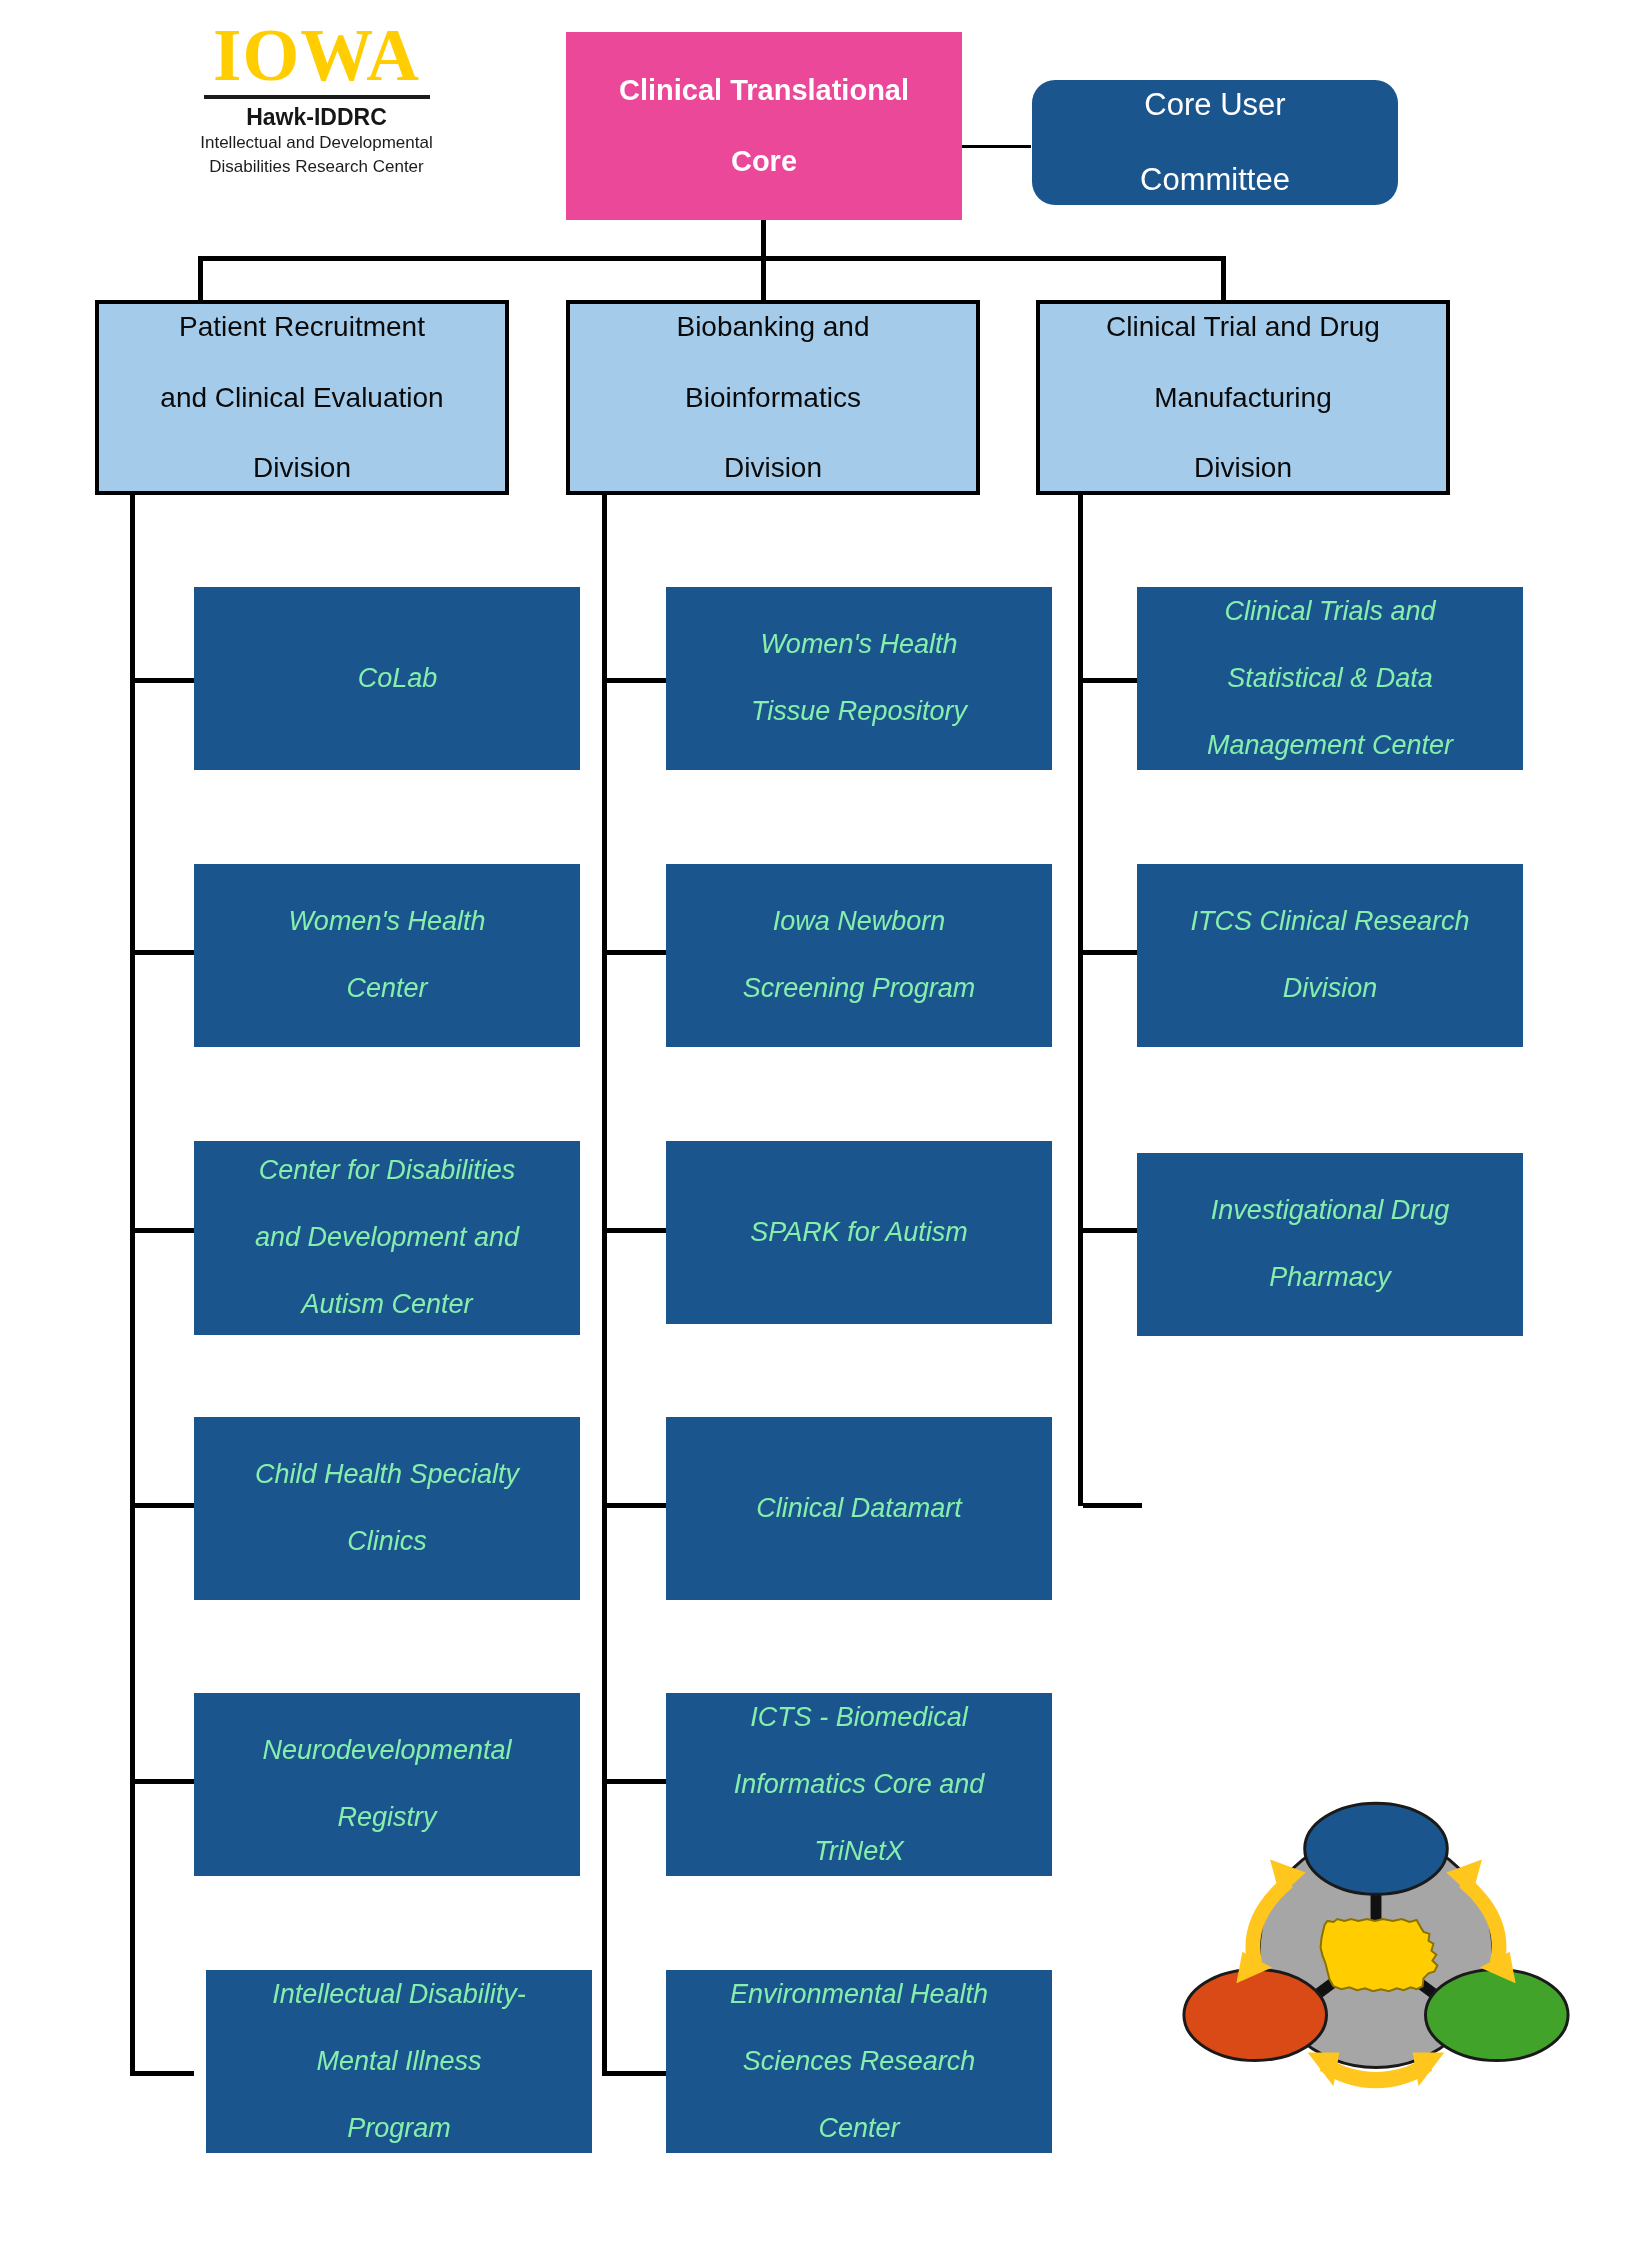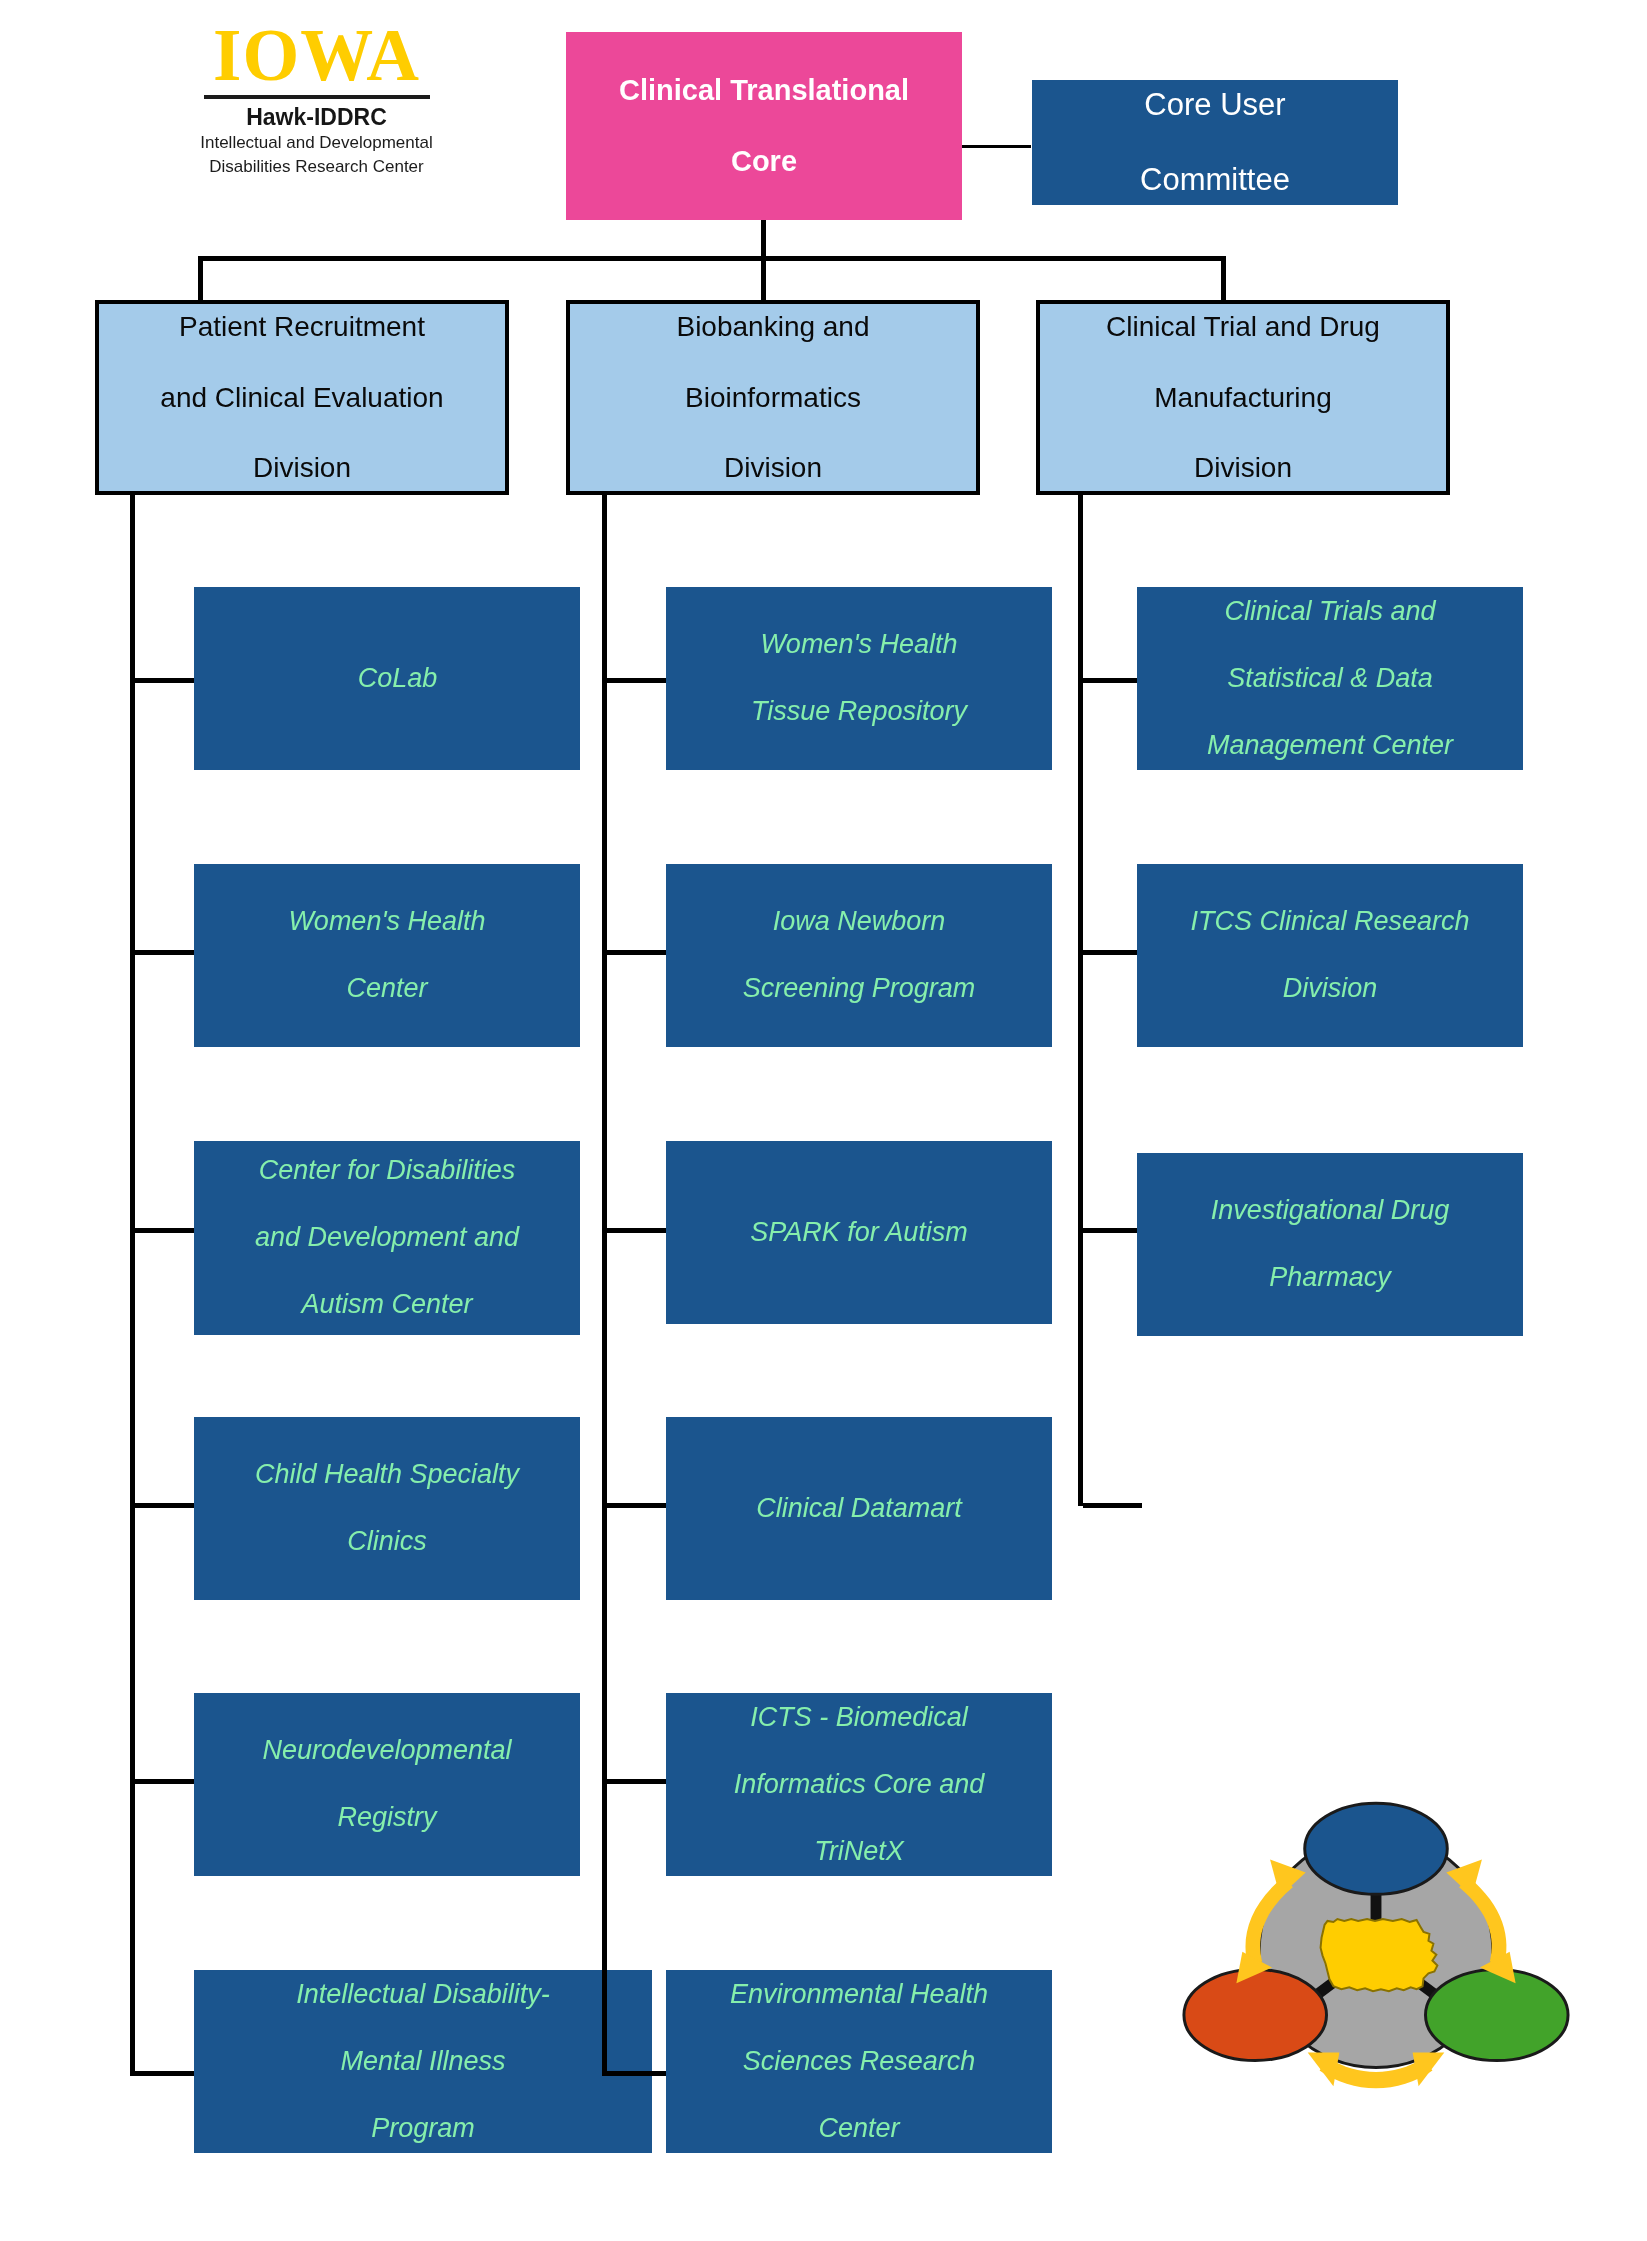--- a/index.html
+++ b/index.html
@@ -66,21 +66,21 @@
 
   <div class="box box-core" style="left:566px;top:32px;width:396px;height:188px;">
     <span>
       <span>Clinical Translational</span><br>
       <span>Core</span>
     </span>
   </div>
 
   <div class="ln" style="left:962px;top:145px;width:69px;height:3px;"></div>
 
-  <div class="box box-committee" style="left:1032px;top:80px;width:366px;height:125px;">
+  <div class="box box-committee" style="left:1032px;top:80px;width:366px;height:125px;border-radius:23px;">
     <span>
       <span>Core User</span><br>
       <span>Committee</span>
     </span>
   </div>
 
   <div class="ln" style="left:761px;top:220px;width:5px;height:40px;"></div>
 
   <div class="ln" style="left:198px;top:256px;width:1028px;height:5px;"></div>
 
@@ -149,21 +149,21 @@
     </span>
   </div>
 
   <div class="box box-item" style="left:194px;top:1693px;width:386px;height:183px;">
     <span>
       <span>Neurodevelopmental</span><br>
       <span>Registry</span>
     </span>
   </div>
 
-  <div class="box box-item" style="left:194px;top:1970px;width:458px;height:183px;">
+  <div class="box box-item" style="left:206px;top:1970px;width:386px;height:183px;">
     <span>
       <span>Intellectual Disability-</span><br>
       <span>Mental Illness</span><br>
       <span>Program</span>
     </span>
   </div>
 
   <div class="ln" style="left:602px;top:495px;width:5px;height:1581px;"></div>
 
   <div class="ln" style="left:607px;top:678px;width:59px;height:5px;"></div>

